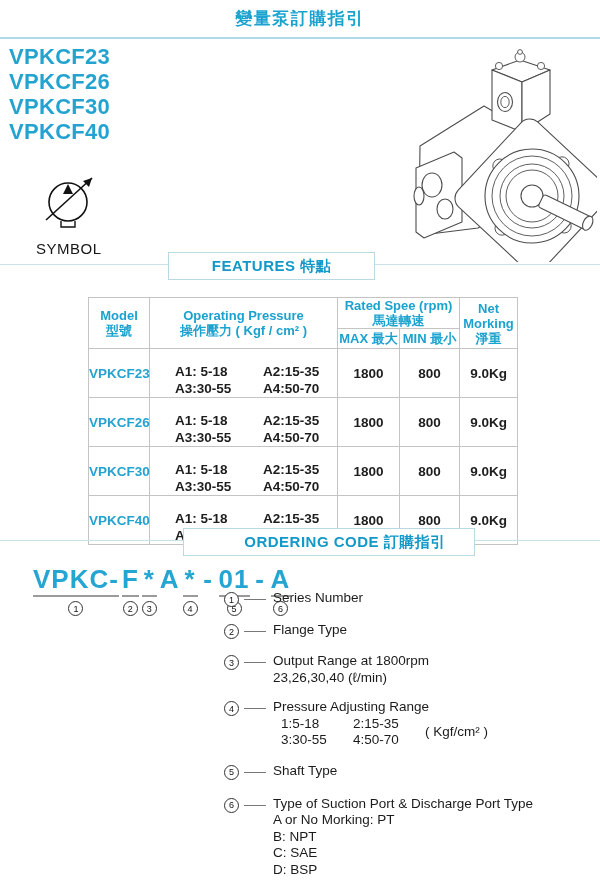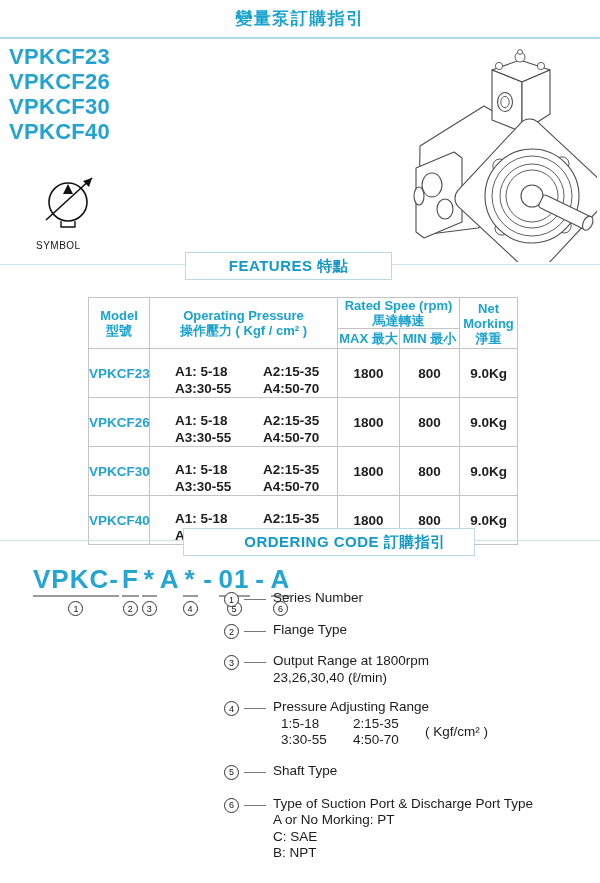--- a/index.html
+++ b/index.html
@@ -12,31 +12,31 @@
     position:absolute;top:7px;left:0;width:600px;text-align:center;
     font-size:17px;font-weight:bold;color:#1BA3D0;letter-spacing:1.5px;
   }
   .top-rule{position:absolute;top:37px;left:0;width:600px;height:2px;background:#AEDAEB;}
   .model-list{
     position:absolute;top:44px;left:9px;
     font-size:22px;font-weight:bold;color:#24A3D1;line-height:25px;letter-spacing:.3px;
   }
   .pump-wrap{position:absolute;top:44px;left:392px;width:205px;height:218px;}
   .symbol-wrap{position:absolute;top:166px;left:30px;width:86px;text-align:left;}
-  .symbol-label{font-size:10px;color:#161616;letter-spacing:.5px;margin-top:4px;margin-left:6px;}
+  .symbol-label{font-size:15px;color:#161616;letter-spacing:.5px;margin-top:4px;margin-left:6px;}
   
   .sec{position:absolute;left:0;width:600px;height:26px;}
   .sec .rule{position:absolute;top:12px;left:0;width:600px;height:1px;background:#CBE2EA;}
   .sec .box{
     position:absolute;top:0;background:#fff;border:1px solid #B9D9E3;
     text-align:center;font-size:15px;font-weight:bold;color:#1399C8;
     padding:4px 0 3px 0;letter-spacing:.5px;
   }
   .sec-features{top:252px;}
-  .sec-features .box{left:185px;width:205px;}
+  .sec-features .box{left:168px;width:205px;}
   .sec-ordering{top:528px;}
   .sec-ordering .box{left:183px;width:258px;padding-left:32px;}
   
   .tbl-wrap{position:absolute;top:297px;left:88px;}
   table{border-collapse:collapse;table-layout:fixed;width:429px;}
   th,td{border:1px solid #C4C4C4;text-align:center;vertical-align:middle;padding:0;}
   th{color:#1BA2CF;font-size:13px;font-weight:bold;line-height:15px;}
   .h-top{height:30px;}
   .h-sub{height:20px;}
   td{font-size:13.5px;font-weight:bold;color:#1d1d1d;height:41px;}
@@ -342,18 +342,19 @@
       <div>Shaft Type</div>
     </div>
   </div>
 
   <div class="desc-item">
     <span class="circ">6</span>
     <span class="dash"></span>
     <div class="desc-text">
       <div>Type of Suction Port &amp; Discharge Port Type</div>
       <div>A or No Morking: PT</div>
+      <div>B: NPT</div>
       <div>C: SAE</div>
-      <div>B: NPT</div>
+      <div>D: BSP</div>
     </div>
   </div>
 
 </div>
 
 </body></html>

